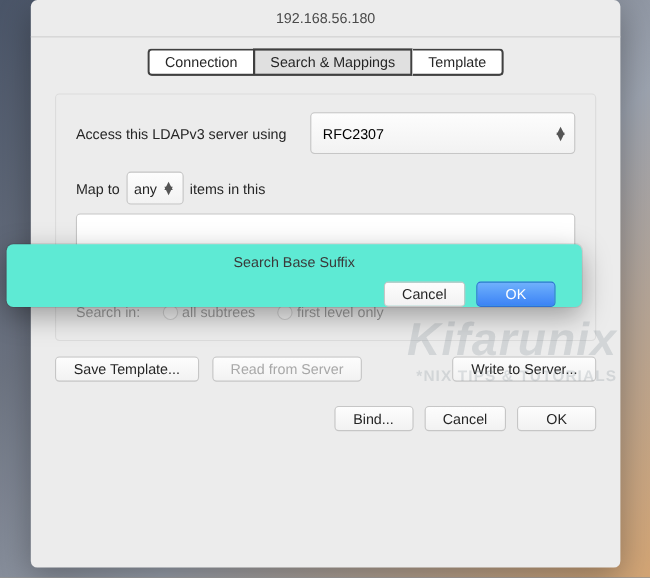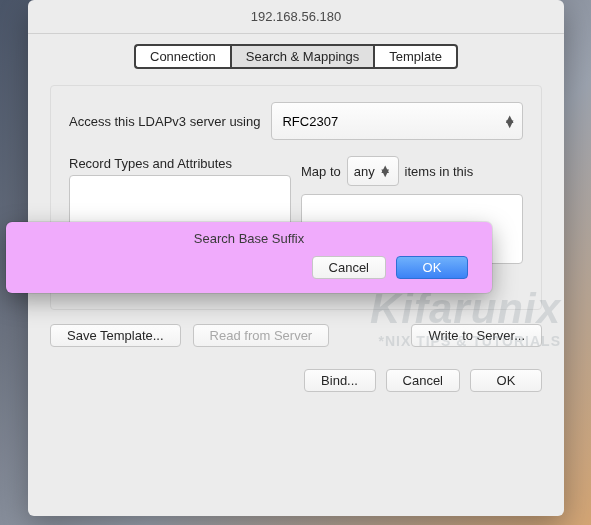--- a/index.html
+++ b/index.html
@@ -8,41 +8,41 @@
     .main-window { position: absolute; left: 28px; top: 0; width: 536px; height: 516px; background: #ececec; border-radius: 6px; box-shadow: 0 10px 30px rgba(0,0,0,0.3); }
     .title-bar { height: 34px; display: flex; align-items: center; justify-content: center; border-bottom: 1px solid #d0d0d0; }
     .title-bar span { font-size: 13px; color: #4a4a4a; }
     .tab-bar { display: flex; justify-content: center; padding: 10px 0 8px; gap: 0; }
     .tab { padding: 3px 14px; background: #fff; border: 2px solid #404040; font-size: 13px; color: #262626; }
     .tab:first-child { border-radius: 4px 0 0 4px; border-right: none; }
     .tab:last-child { border-radius: 0 4px 4px 0; border-left: none; }
     .tab.active { background: #e0e0e0; }
     .content-panel { margin: 8px 22px 14px; padding: 16px 18px 18px; background: #ececec; border: 1px solid #dcdcdc; border-radius: 4px; }
     .row { display: flex; align-items: center; margin-bottom: 16px; }
-    .label { font-size: 13px; color: #262626; margin-right: 11px; }
+    .label { font-size: 13px; color: #262626; margin-right: 22px; }
     .select-combo { flex: 1; display: flex; align-items: center; justify-content: space-between; background: linear-gradient(#fdfdfd,#f2f2f2); border: 1px solid #c6c6c6; border-radius: 4px; padding: 2px 6px 2px 10px; height: 38px; }
     .select-combo .arrows { display: flex; flex-direction: column; line-height: 5px; font-size: 8px; color: #555; }
     .rta-label { font-size: 13px; color: #262626; margin-bottom: 4px; }
     .mapto-row { display: flex; align-items: center; gap: 6px; margin-bottom: 8px; font-size: 13px; color: #262626; }
     .small-select { display: inline-flex; align-items: center; gap: 4px; background: linear-gradient(#fdfdfd,#f2f2f2); border: 1px solid #c6c6c6; border-radius: 4px; padding: 14px 6px; height: 20px; }
     .small-select .arrows { display: flex; flex-direction: column; line-height: 4px; font-size: 7px; color: #555; }
     .cols { display: flex; gap: 10px; }
     .listbox { background: #fff; border: 1px solid #c6c6c6; border-radius: 4px; height: 70px; flex: 1; }
     .left-col { flex: 1; }
     .right-col { flex: 1; }
     .search-in-row { margin-top: 12px; display: flex; align-items: center; gap: 20px; opacity: 0.35; }
     .radio { display: inline-flex; align-items: center; gap: 4px; }
     .radio-dot { width: 14px; height: 14px; border: 1px solid #999; border-radius: 50%; background: #fff; display: inline-block; }
     .btn-row { display: flex; gap: 12px; margin: 8px 22px 0; }
     .mac-btn { background: linear-gradient(#fdfdfd,#f2f2f2); border: 1px solid #c6c6c6; border-radius: 4px; padding: 3px 16px; font-size: 13px; color: #262626; min-width: 100px; text-align: center; }
     .mac-btn.disabled { color: #a8a8a8; }
     .mac-btn.primary { background: linear-gradient(#6fb1fc,#3b82f6); color: #fff; border-color: #2f6fd4; }
     .bottom-btns { display: flex; justify-content: flex-end; gap: 10px; margin: 22px 22px 0; }
     .bottom-btns .mac-btn { min-width: 72px; }
-    .modal-sheet { position: absolute; left: 6px; top: 222px; width: 486px; background: #f0abfc; border-radius: 6px; box-shadow: 0 8px 25px rgba(0,0,0,0.35), 0 0 0 1px rgba(0,0,0,0.08); padding-bottom: 14px; }
+    .modal-sheet { position: absolute; left: 6px; top: 222px; width: 523px; background: #5eead4; border-radius: 6px; box-shadow: 0 8px 25px rgba(0,0,0,0.35), 0 0 0 1px rgba(0,0,0,0.08); padding-bottom: 0; }
     .modal-title { text-align: center; font-size: 13px; color: #3a3a3a; padding: 9px 0 10px; }
     .modal-body { padding: 8px 24px 0; }
     .modal-row { display: flex; align-items: center; gap: 8px; }
     .modal-label { font-size: 13px; color: #262626; white-space: nowrap; }
     .modal-input { flex: 1; border: 1px solid #c6c6c6; border-radius: 3px; padding: 3px 6px; font-size: 13px; background: #fff; outline: 2px solid #7db0ff; outline-offset: -1px; }
     .modal-help { font-size: 11px; color: #6a6a6a; margin: 8px 0 10px 132px; line-height: 1.35; }
     .modal-btns { display: flex; justify-content: flex-end; gap: 10px; padding: 0 24px; }
     .modal-btns .mac-btn { min-width: 72px; }
     .watermark { position: absolute; right: 30px; top: 285px; color: rgba(120,130,140,0.22); font-weight: 700; letter-spacing: 1px; pointer-events: none; }
     .watermark .big { font-size: 42px; font-style: italic; }
@@ -70,24 +70,20 @@
       <div class="select-combo">
         <span>RFC2307</span>
         <span class="arrows">
             <span>▲</span>
             <span>▼</span>
           </span>
       </div>
     </div>
 
     <div class="cols">
-      <div class="left-col">
-        <div class="rta-label">Record Types and Attributes</div>
-        <div class="listbox"></div>
-      </div>
       <div class="right-col">
         <div class="mapto-row">
           <span>Map to</span>
           <span class="small-select">
             <span>any</span>
             <span class="arrows">
                 <span>▲</span>
                 <span>▼</span>
               </span>
           </span>

